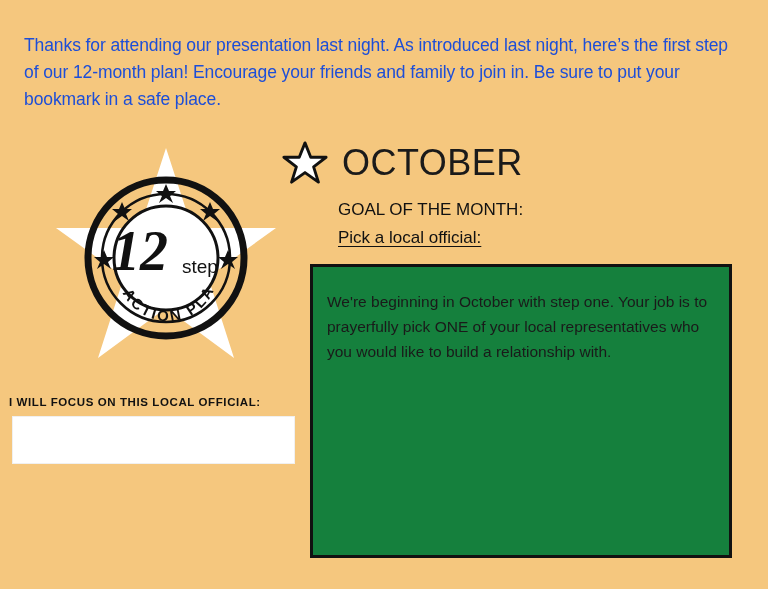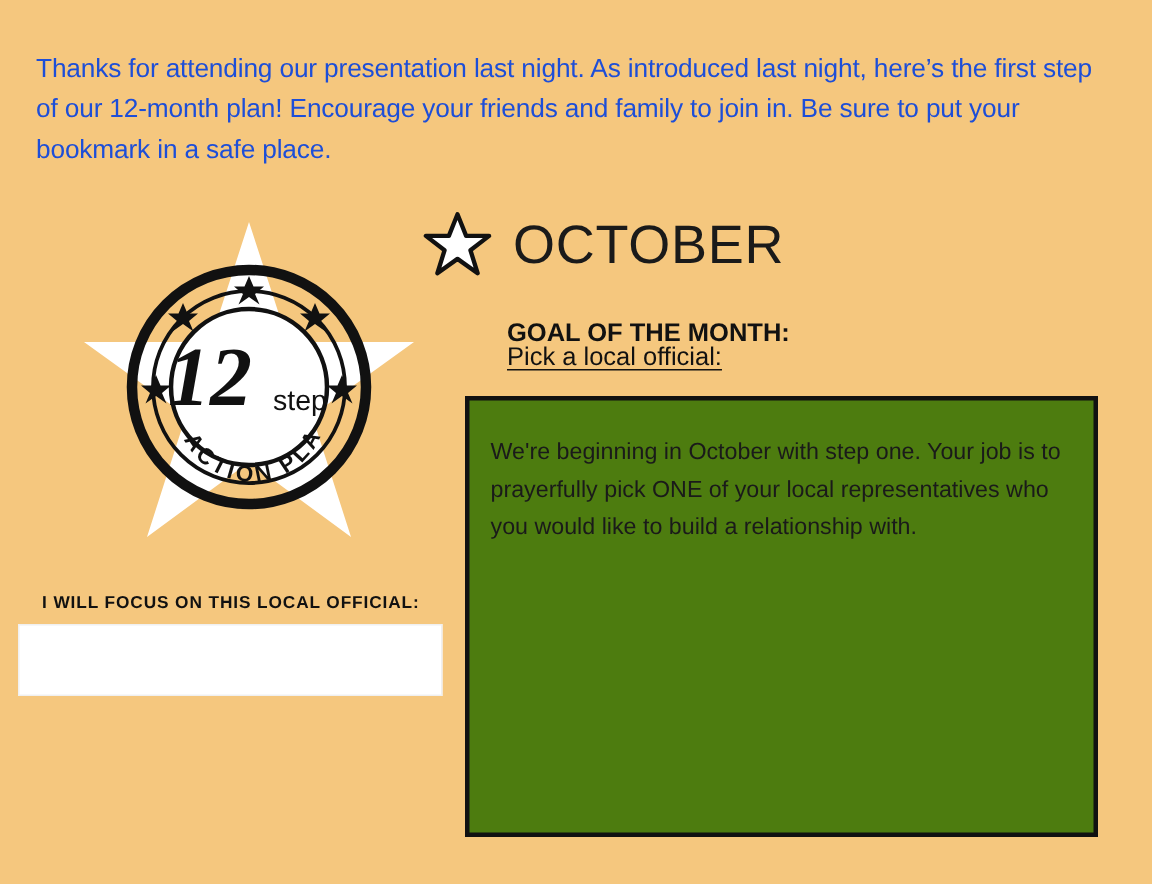--- a/index.html
+++ b/index.html
@@ -35,21 +35,21 @@
     top: 140px;
     width: 268px;
     height: 250px;
   }
   .logo-wrap svg {
     display: block;
   }
 
   .focus-label {
     position: absolute;
-    left: 28px;
+    left: 9px;
     top: 396px;
     font-size: 11.5px;
     font-weight: bold;
     letter-spacing: 0.6px;
     color: #111;
   }
   .focus-box {
     position: absolute;
     left: 12px;
     top: 416px;
@@ -77,42 +77,42 @@
     font-size: 36px;
     line-height: 1;
     color: #1a1a1a;
     letter-spacing: 0.5px;
     font-weight: 400;
   }
 
   .goal-title {
     position: absolute;
     left: 338px;
-    top: 212px;
+    top: 200px;
     font-size: 17px;
-    font-weight: bold;
+    font-weight: normal;
     color: #111;
   }
   .goal-sub {
     position: absolute;
     left: 338px;
     top: 228px;
     font-size: 17px;
     color: #111;
     text-decoration: underline;
     text-underline-offset: 3px;
   }
 
   .body-box {
     position: absolute;
     left: 310px;
     top: 264px;
     width: 422px;
     height: 294px;
-    background: #4d7c0f;
+    background: #15803d;
     border: 3px solid #111111;
     box-sizing: border-box;
     padding: 22px 18px 0 14px;
   }
   .body-box p {
     margin: 0 0 17px 0;
     font-size: 15.5px;
     line-height: 1.62;
     color: #1a1a1a;
   }

